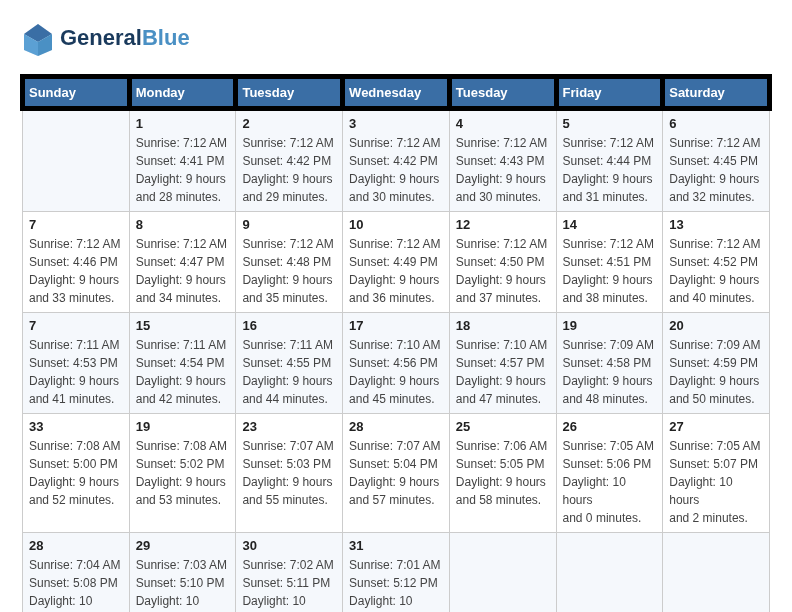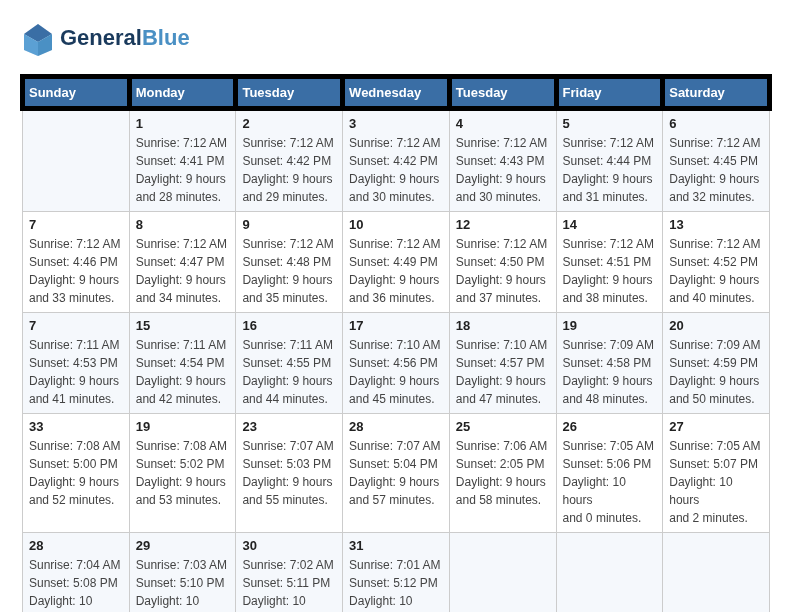--- a/index.html
+++ b/index.html
@@ -282,21 +282,21 @@
         <td>
           <span class="day-num">28</span>
           <div class="day-info" style="white-space: pre-line;">Sunrise: 7:07 AM
 Sunset: 5:04 PM
 Daylight: 9 hours
 and 57 minutes.</div>
         </td>
         <td>
           <span class="day-num">25</span>
           <div class="day-info" style="white-space: pre-line;">Sunrise: 7:06 AM
-Sunset: 2:05 PM
+Sunset: 5:05 PM
 Daylight: 9 hours
 and 58 minutes.</div>
         </td>
         <td>
           <span class="day-num">26</span>
           <div class="day-info" style="white-space: pre-line;">Sunrise: 7:05 AM
 Sunset: 5:06 PM
 Daylight: 10 hours
 and 0 minutes.</div>
         </td>

